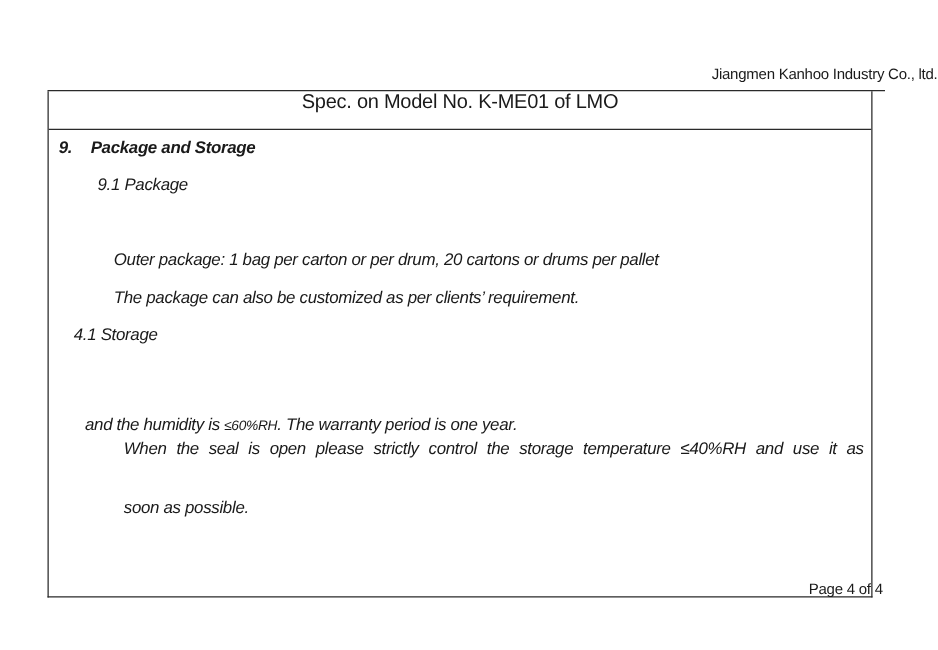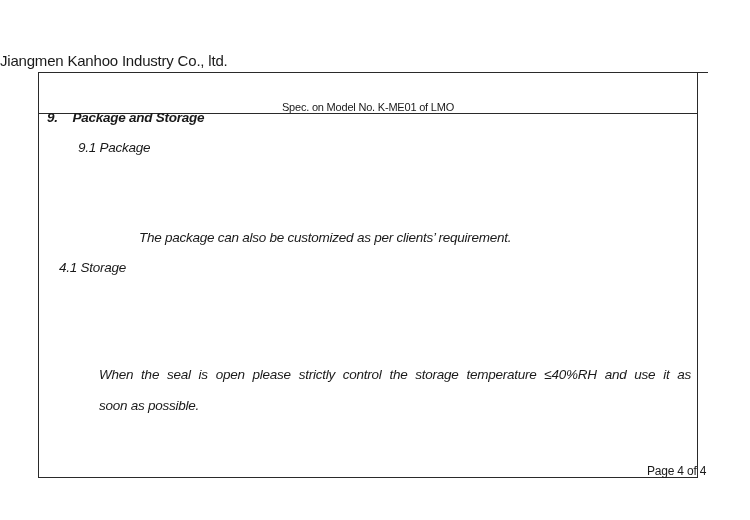--- a/index.html
+++ b/index.html
@@ -13,22 +13,22 @@
       position: relative;
       overflow: hidden;
       font-family: "Liberation Sans", "DejaVu Sans", sans-serif;
       color: #1a1a1a;
     }
     .company {
       position: absolute;
       top: 52px;
       left: 0;
       width: 750px;
-      text-align: left;
-      font-size: 15px;
+      text-align: right;
+      font-size: 12px;
       letter-spacing: -0.2px;
     }
     .top-rule {
       position: absolute;
       top: 72px;
       left: 38px;
       width: 670px;
       height: 0;
       border-top: 1.6px solid #2a2a2a;
     }
@@ -38,29 +38,29 @@
       left: 38px;
       width: 660px;
       height: 405px;
       border-left: 1.6px solid #2a2a2a;
       border-right: 1.6px solid #2a2a2a;
       border-bottom: 1.6px solid #2a2a2a;
       box-sizing: border-box;
     }
     .spec-row {
       position: absolute;
-      top: 10px;
+      top: 0;
       left: 0;
       right: 0;
       height: 30px;
       border-bottom: 1.6px solid #2a2a2a;
       display: flex;
-      align-items: flex-end;
+      align-items: flex-start;
       justify-content: center;
-      font-size: 11px;
+      font-size: 16px;
       letter-spacing: -0.2px;
     }
     .content {
       position: absolute;
       top: 31px;
       left: 0;
       right: 0;
       bottom: 0;
     }
     .line {
@@ -75,28 +75,28 @@
       top: 6px;
       left: 8px;
     }
     .sec-title .num {
       display: inline-block;
       width: 22px;
     }
     .sub1 { top: 36px; left: 20px; margin-left: 19px; }
     .p1 { top: 66px; left: 52px; }
     .p2 { top: 96px; left: 52px; }
-    .p3 { top: 126px; left: 52px; margin-left: 48px; }
+    .p3 { top: 126px; left: 52px; }
     .sub2 { top: 156px; left: 20px; }
     .p4 { top: 188px; left: 52px; }
     .p4 .deg { font-size: 15px; }
     .p5 { top: 228px; left: 29px; }
     .p5 .small { font-size: 11px; }
     .p6 {
-      top: 263px;
+      top: 247px;
       left: 60px;
       width: 592px;
       white-space: normal;
       text-align: justify;
       text-align-last: justify;
     }
     .p7 { top: 294px; left: 60px; }
     .page-num {
       position: absolute;
       top: 464px;
@@ -117,21 +117,25 @@
     <span>Spec. on Model No. K-ME01 of LMO</span>
   </div>
 
   <div class="content">
     <div class="line sec-title">
       <span class="num">9.</span>
       <span>Package and Storage</span>
     </div>
 
     <div class="line sub1">9.1 Package</div>
+    <div class="line p2">Outer package: 1 bag per carton or per drum, 20 cartons or drums per pallet</div>
     <div class="line p3">The package can also be customized as per clients’ requirement.</div>
 
     <div class="line sub2">4.1 Storage</div>
+    <div class="line p5">
+      <span>and the humidity is </span><span class="small">≤60%RH</span><span>. The warranty period is one year.</span>
+    </div>
     <div class="line p6">When the seal is open please strictly control the storage temperature ≤40%RH and use it as</div>
     <div class="line p7">soon as possible.</div>
   </div>
 </div>
 
 <div class="page-num">Page 4 of 4</div>
 
 </body></html>

